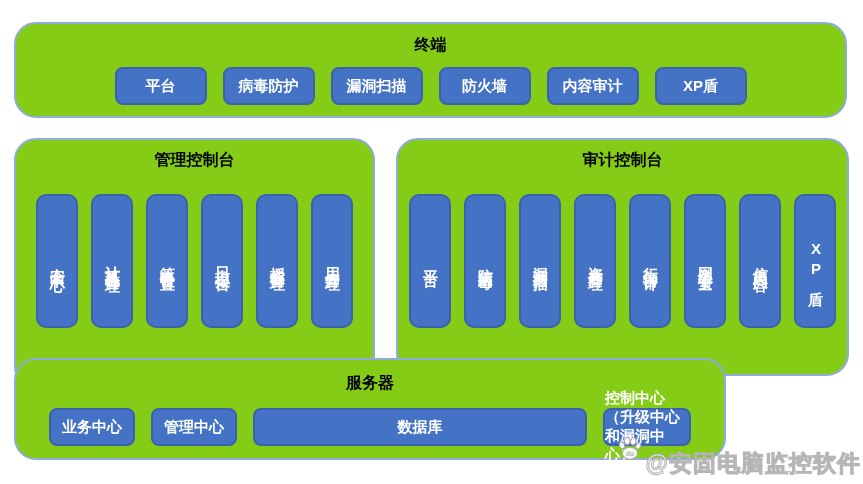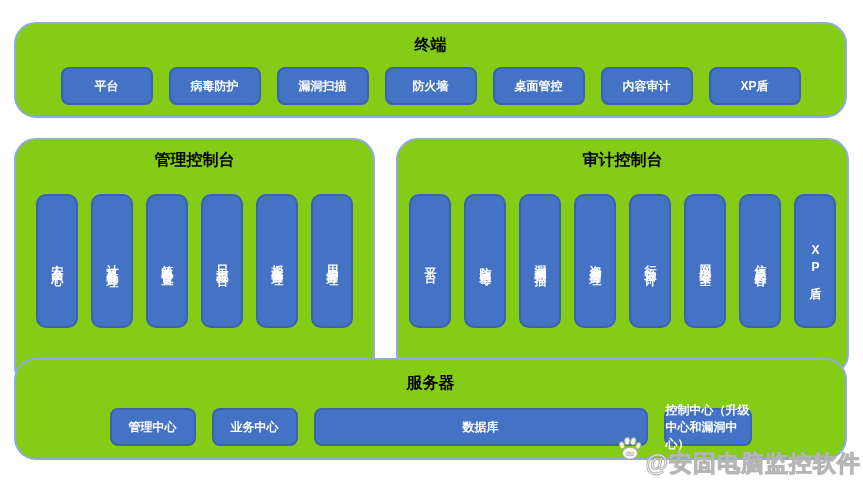--- a/index.html
+++ b/index.html
@@ -28,21 +28,21 @@
     font-size: 16px;
     line-height: 19px;
     color: #000000;
   }
   .btn {
     background: var(--button-fill, #4472C4);
     border: 2px solid var(--button-border, #3A62AE);
     border-radius: 8px;
     color: #ffffff;
     font-weight: bold;
-    font-size: 12px;
+    font-size: 15px;
     display: flex;
     align-items: center;
     justify-content: center;
     flex: 0 0 auto;
   }
   
   #terminal-panel { left: 14px; top: 22px; width: 833px; height: 96px; padding-top: 11px; }
   #terminal-panel .hrow { display: flex; justify-content: center; gap: 16px; margin-top: 13px; }
   #terminal-panel .btn { width: 92px; height: 38px; }
   
@@ -50,21 +50,21 @@
   #audit-panel      { left: 396px; top: 138px; width: 453px; height: 238px; padding-top: 10px; }
   .vrow { display: flex; justify-content: center; gap: 13px; margin-top: 25px; }
   .vrow .btn {
     width: 42px; height: 134px;
     border-radius: 10px;
     writing-mode: vertical-rl;
     text-orientation: upright;
     letter-spacing: 3px;
   }
   
-  #server-panel { left: 14px; top: 358px; width: 833px; height: 102px; padding-top: 13px; }
+  #server-panel { left: 14px; top: 358px; width: 712px; height: 102px; padding-top: 13px; }
   #server-panel .srow { display: flex; justify-content: center; gap: 16px; margin-top: 16px; }
   #server-panel .btn { height: 38px; width: 86px; }
   #server-panel .btn:nth-child(3) { width: 334px; }
   #server-panel .btn:nth-child(4) { width: 88px; }
   
   .watermark {
     position: absolute;
     right: 2px;
     bottom: 5px;
     display: flex;
@@ -86,21 +86,20 @@
 </head>
 <body>
 
 <div class="panel" id="terminal-panel">
   <div class="panel-title">终端</div>
   <div class="hrow">
       <div class="btn">平台</div>
       <div class="btn">病毒防护</div>
       <div class="btn">漏洞扫描</div>
       <div class="btn">防火墙</div>
-      <div class="btn">桌面管控</div>
       <div class="btn">内容审计</div>
       <div class="btn">XP盾</div>
     </div>
 </div>
 
 <div class="panel" id="management-panel">
   <div class="panel-title">管理控制台</div>
   <div class="vrow">
       <div class="btn">安全中心</div>
       <div class="btn">计算机管理</div>
@@ -121,22 +120,22 @@
       <div class="btn">行为审计</div>
       <div class="btn">网络安全</div>
       <div class="btn">信息内容</div>
       <div class="btn">XP盾</div>
     </div>
 </div>
 
 <div class="panel" id="server-panel">
   <div class="panel-title">服务器</div>
   <div class="srow">
+      <div class="btn">业务中心</div>
       <div class="btn">管理中心</div>
-      <div class="btn">业务中心</div>
       <div class="btn">数据库</div>
       <div class="btn">控制中心（升级中心和漏洞中心）</div>
     </div>
 </div>
 
 <div class="watermark">
   <span>
     <svg width="26" height="26" viewBox="0 0 24 24">
       <g fill="rgba(255,255,255,0.92)" stroke="rgba(165,165,165,0.85)" stroke-width="1">
         <ellipse cx="4.6" cy="9.5" rx="2.3" ry="3.2" transform="rotate(-18 4.6 9.5)"></ellipse>

